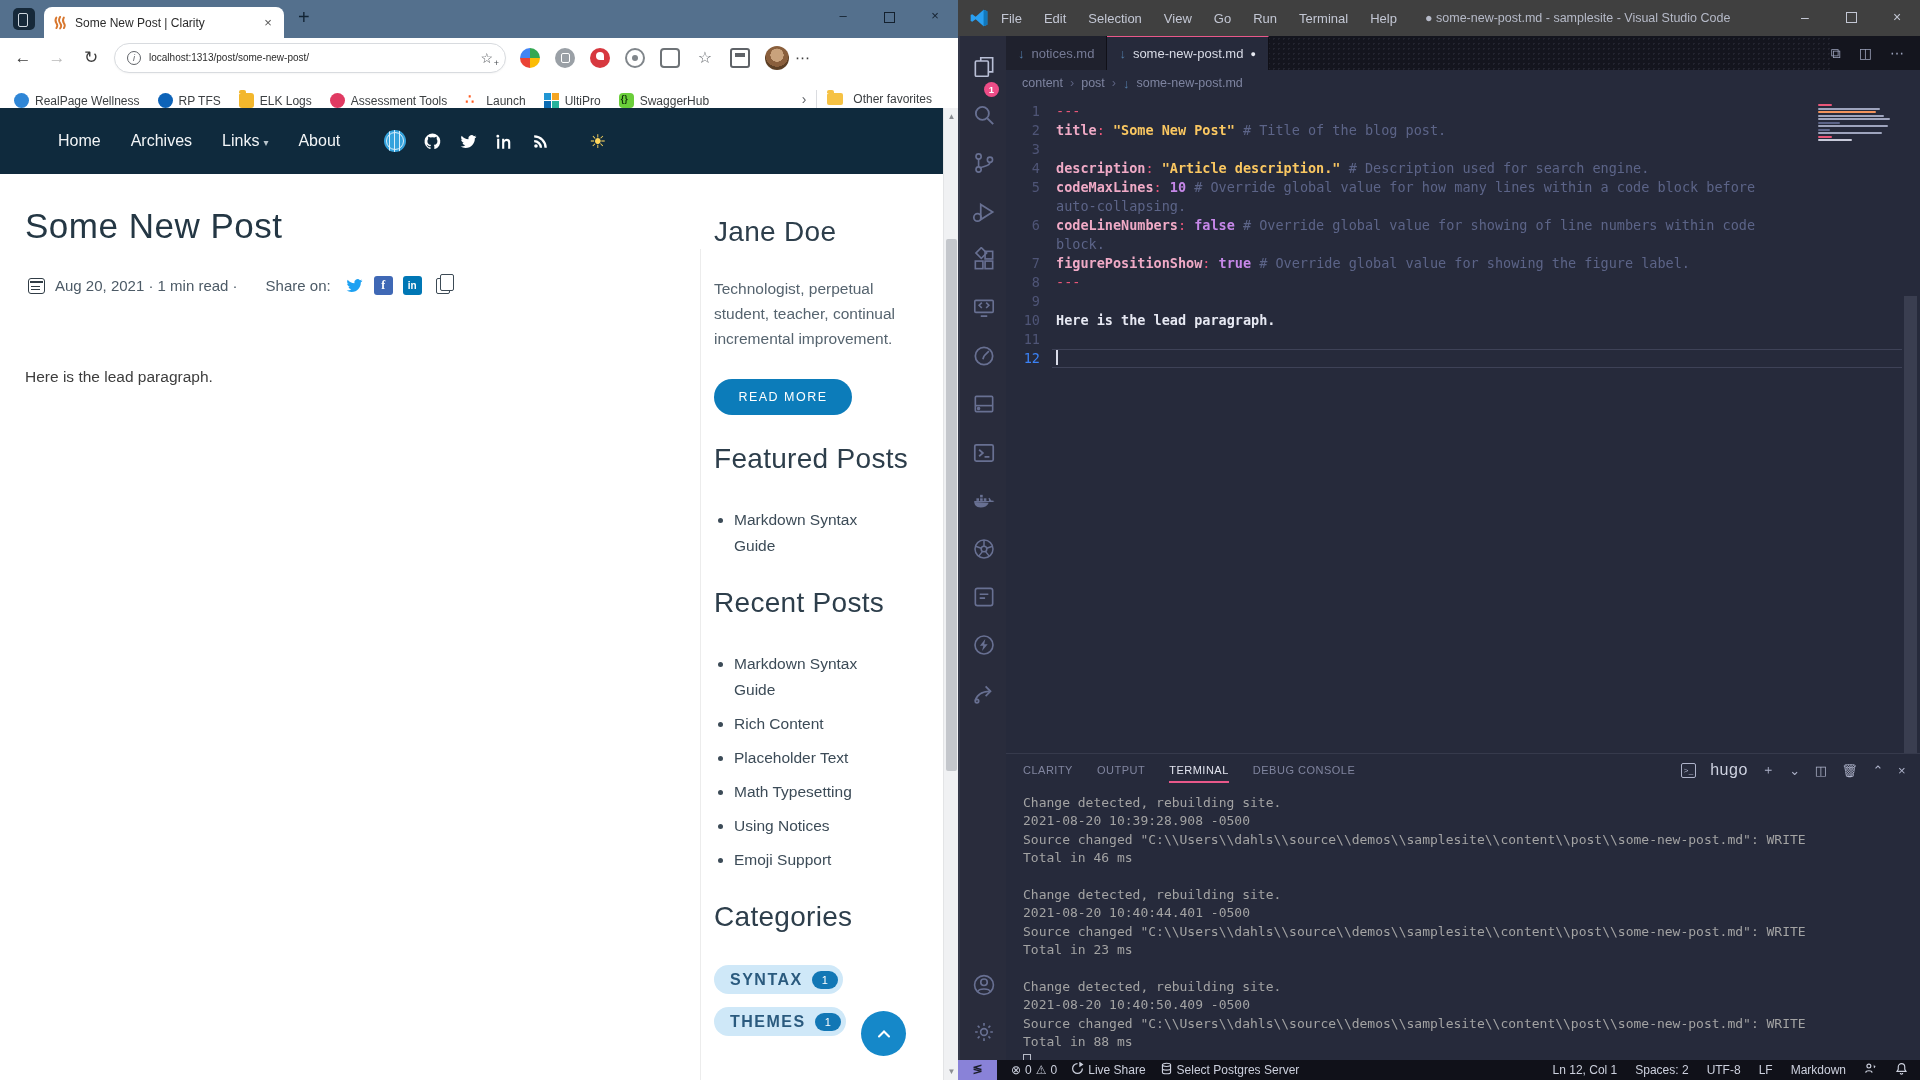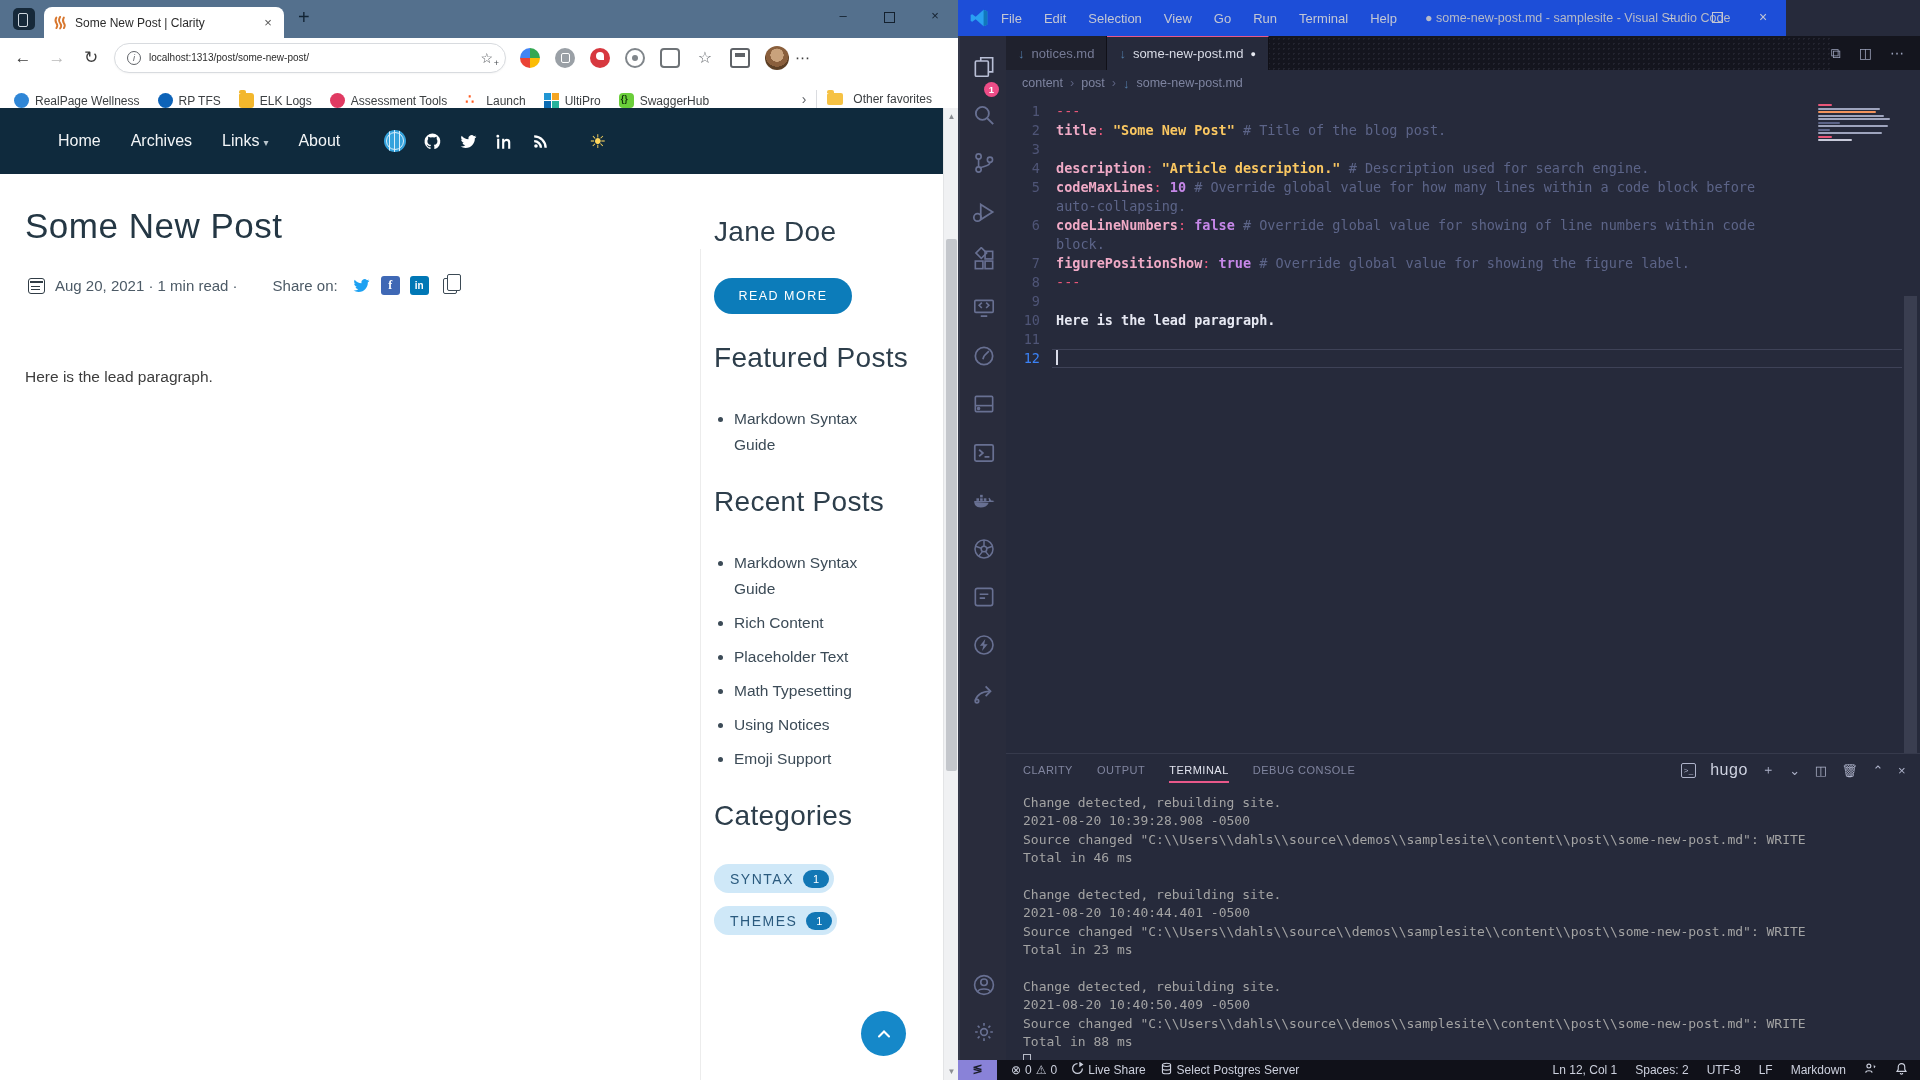--- a/index.html
+++ b/index.html
@@ -72,53 +72,53 @@
   .nav-caret { font-size:10px; color:#b9c4cc; margin-left:4px; }
   .hdr-icons { display:flex; align-items:center; gap:17px; margin-left:44px; }
   .globe { width:22px; height:22px; border-radius:50%; background:#36a3dd; position:relative; overflow:hidden; }
   .globe::before { content:""; position:absolute; inset:2px; border:1px solid #d8eefb; border-radius:50%; }
   .globe::after { content:""; position:absolute; left:10px; top:0; width:1px; height:22px; background:#d8eefb; box-shadow:-5px 0 #d8eefb,5px 0 #d8eefb, 0 -6px 0 10px transparent; }
   .sicon { width:19px; height:19px; fill:#fff; }
   .sun { color:#ffd75e; font-size:19px; margin-left:22px; }
 
   .post-title { position:absolute; left:25px; top:98px; font-size:35px; font-weight:400; color:#243744; letter-spacing:.5px; }
   .post-meta { position:absolute; left:28px; top:168px; display:flex; align-items:center; gap:10px; font-size:15px; color:#4c5a66; }
-  .meta-text { margin-right:11px; }
+  .meta-text { margin-right:4px; }
   .share-label { margin-left:14px; margin-right:4px; }
   .share-ic { width:19px; height:19px; border-radius:3px; display:inline-flex; align-items:center; justify-content:center; color:#fff; font-size:12px; font-weight:bold; font-family:"Liberation Serif", serif; }
   .sh-tw { background:none; } .sh-fb { background:#3f68b5; } .sh-li { background:#0077b5; font-size:10px; font-family:"Liberation Sans",sans-serif; }
   .copy-ic { width:14px; height:16px; border:1.6px solid #3c4a55; border-radius:2px; position:relative; margin-left:4px; }
   .copy-ic::before { content:""; position:absolute; left:3px; top:-5px; width:12px; height:15px; border:1.6px solid #3c4a55; border-radius:2px; background:#fff; }
   .cal { width:17px; height:16px; border:1.7px solid #313d46; border-radius:3px; position:relative; }
   .cal::before { content:""; position:absolute; left:1px; top:2px; right:1px; height:2px; background:#313d46; }
   .cal::after { content:""; position:absolute; left:2px; top:7px; width:9px; height:1.6px; background:#313d46; box-shadow:0 3px #313d46; }
   .lead { position:absolute; left:25px; top:260px; font-size:15.5px; color:#3d3d3d; }
 
   .aside { position:absolute; left:714px; top:66px; width:229px; padding-top:40px; }
   .aside::before { content:""; position:absolute; left:-14px; top:75px; width:1px; height:900px; background:#ececec; }
   .a-h { font-size:28px; font-weight:400; color:#2d3e4b; line-height:36px; letter-spacing:.3px; }
   .bio { margin-top:26px; width:190px; font-size:15.5px; line-height:25px; color:#56646f; }
   .read-more { margin-top:28px; width:138px; height:36px; border:none; border-radius:18px; background:#0c7cba; color:#fff; font-size:12.5px; letter-spacing:1.5px; font-family:"Liberation Sans",sans-serif; }
   .sec-h { margin-top:26px; }
   .a-list { margin-top:30px; width:185px; padding-left:20px; }
   .a-list li { font-size:15.5px; line-height:26px; color:#3c4b57; margin-bottom:8px; }
   .cat-row { margin-top:30px; }
   .cat-badge { display:inline-flex; align-items:center; height:29px; background:#cfe8f8; border-radius:15px; padding:0 5px 0 16px; margin-bottom:13px; }
-  .cat-name { font-size:14px; font-weight:normal; letter-spacing:1.5px; color:#2a5a7e; margin-right:9px; }
+  .cat-name { font-size:16px; font-weight:bold; letter-spacing:1.5px; color:#2a5a7e; margin-right:9px; }
   .cat-count { background:#1277b5; color:#fff; font-size:11px; border-radius:10px; padding:3px 10px; }
   .scroll-top { position:absolute; left:861px; top:903px; width:45px; height:45px; border-radius:50%; background:#1588c9; border:none; display:flex; align-items:center; justify-content:center; }
 
   
   .bscroll { position:absolute; right:0; top:108px; width:15px; height:972px; background:#f0f1f3; border-left:1px solid #e3e4e6; }
   .bs-thumb { position:absolute; left:2px; top:131px; width:11px; height:532px; background:#c4c7cc; border-radius:2px; }
   .bs-arrow { position:absolute; left:0; width:15px; text-align:center; font-size:8px; color:#8a8d92; }
 
   
   .vscode { position:absolute; left:958px; top:0; width:962px; height:1080px; background:#262a3b; }
-  .titlebar { position:absolute; left:0; top:0; width:828px; height:36px; background:#1d4ed8; display:flex; align-items:center; }
+  .titlebar { position:absolute; left:0; top:0; width:962px; height:36px; background:#404040; display:flex; align-items:center; }
   .vs-logo { width:20px; height:20px; margin:0 12px 0 11px; }
   .menus { display:flex; gap:22px; font-size:13px; color:#c3c7d4; }
   .win-title { position:absolute; left:467px; top:0; line-height:36px; font-size:12.5px; color:#b6bac8; white-space:nowrap; }
   .vs-ctrls { position:absolute; right:0; top:0; display:flex; }
   .vs-ctrls span { width:46px; text-align:center; line-height:34px; color:#c3c7d4; font-size:14px; }
   .vsc-max { position:relative; } .vsc-max::after{ content:""; position:absolute; left:18px; top:12px; width:9px; height:9px; border:1.2px solid #c3c7d4; }
 
   .activitybar { position:absolute; left:0; top:36px; width:48px; height:1024px; background:#292c3c; border-left:2px solid #343849; }
   .act-ico { position:absolute; left:11px; width:26px; height:26px; color:#687092; }
   .act-ico svg { width:26px; height:26px; }
@@ -298,20 +298,21 @@
           </span>
         <span class="share-ic sh-fb">f</span>
         <span class="share-ic sh-li">in</span>
         <span class="copy-ic"></span>
       </div>
 
       <p class="lead">Here is the lead paragraph.</p>
 
       <aside class="aside">
         <h2 class="a-h">Jane Doe</h2>
+        <p class="bio">Technologist, perpetual student, teacher, continual incremental improvement.</p>
         <button class="read-more">READ MORE</button>
         <h2 class="a-h sec-h">Featured Posts</h2>
         <ul class="a-list" id="featured-list">
             <li>Markdown Syntax Guide</li>
           </ul>
         <h2 class="a-h sec-h">Recent Posts</h2>
         <ul class="a-list" id="recent-list">
             <li>Markdown Syntax Guide</li>
             <li>Rich Content</li>
             <li>Placeholder Text</li>

